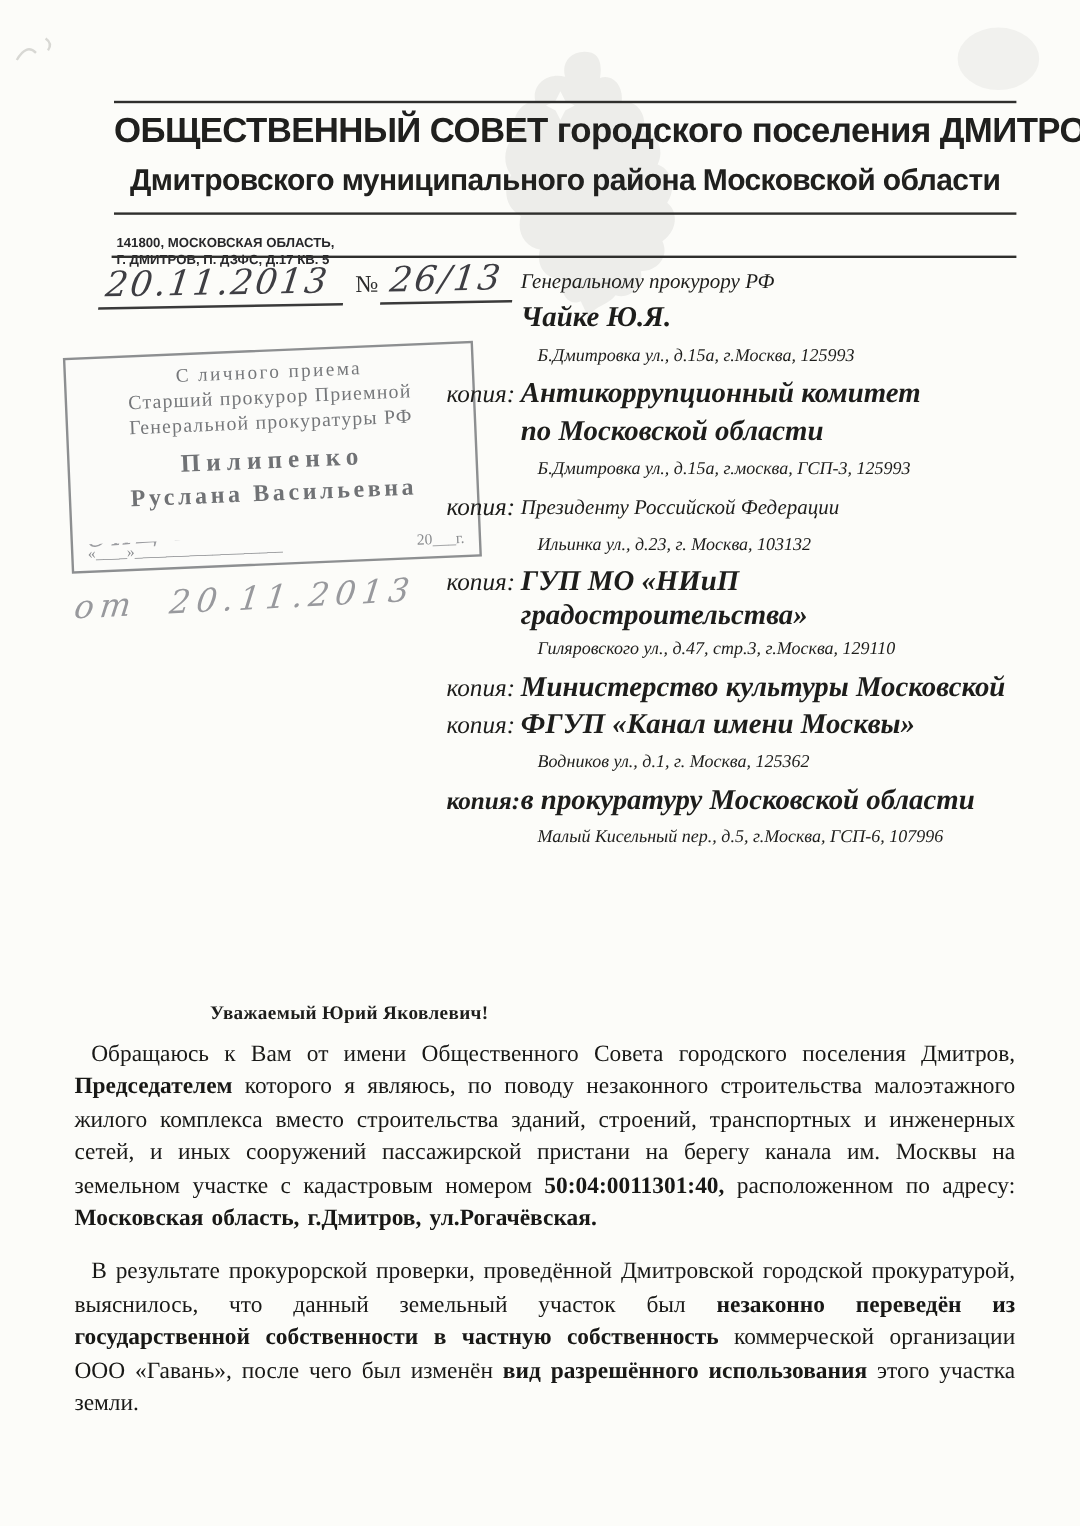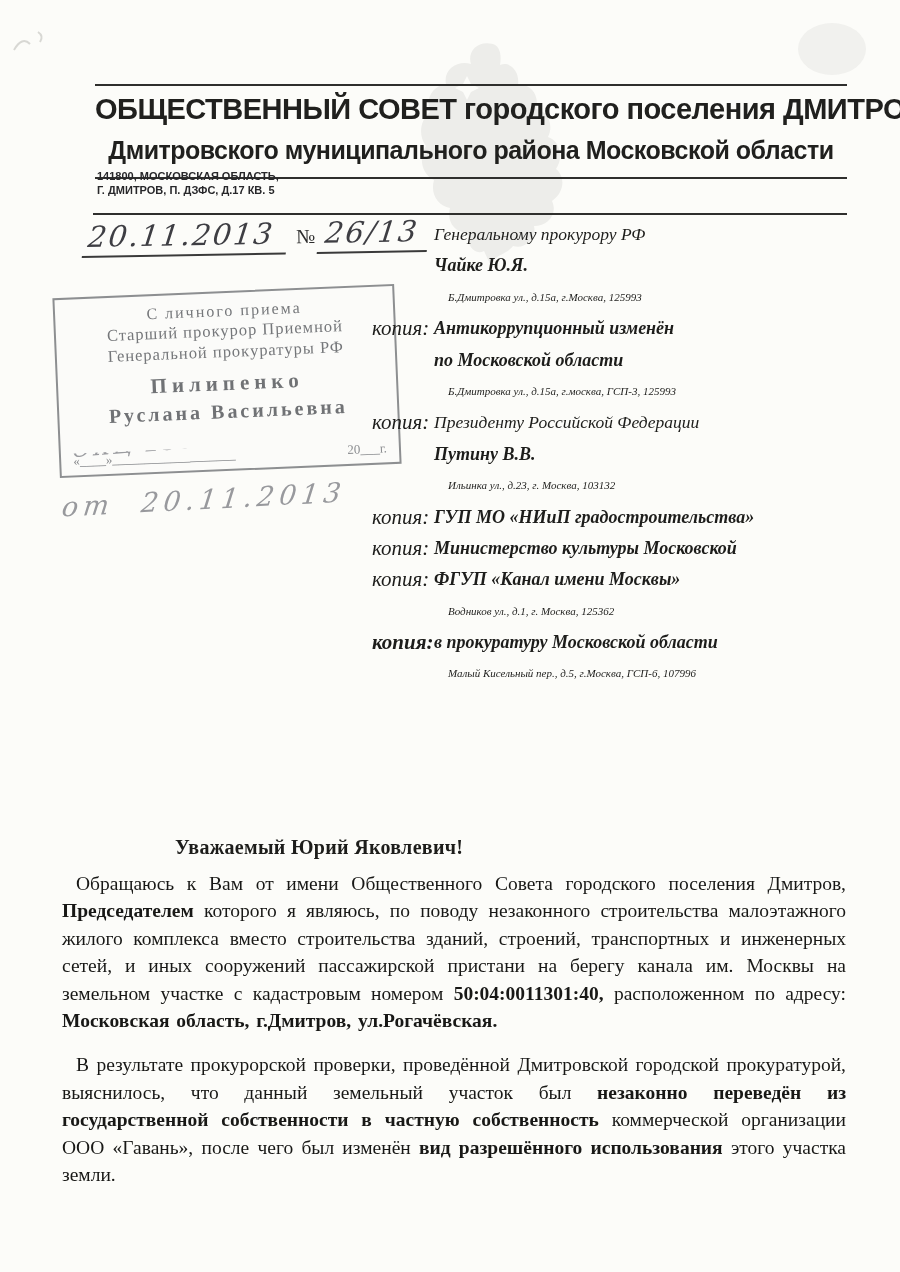--- a/index.html
+++ b/index.html
@@ -16,21 +16,21 @@
 
   .org1, .org2 {
     position:absolute; left:95px; width:752px; text-align:center;
     font-family:"Liberation Sans", sans-serif; font-weight:bold;
     color:#20201e; white-space:nowrap;
   }
   .org1 { top:93px;  font-size:29px; letter-spacing:-0.5px; }
   .org2 { top:136px; font-size:25px; letter-spacing:-0.5px; }
 
   .addr-left, .addr-right {
-    position:absolute; top:169px;
+    position:absolute; top:196px;
     font-family:"Liberation Sans", sans-serif; font-weight:bold;
     font-size:11px; line-height:14px; color:#27272a;
   }
   .addr-left  { left:97px;  text-align:left; }
   .addr-right { right:55px; text-align:right; }
 
   
   .hw {
     font-family:"DejaVu Serif", serif; font-style:italic;
     letter-spacing:2px;
@@ -61,25 +61,25 @@
     position:absolute; left:62px; top:484px; font-size:27px; color:#98999d;
     letter-spacing:5px; word-spacing:14px; transform:rotate(-3deg) skewX(-10deg);
   }
 
   .recipients { position:absolute; left:372px; top:220px; width:486px;font-style:italic; }
   .r-line { position:relative; min-height:31.4px; line-height:28px; }
   .r-prefix { position:absolute; left:0; top:0; font-size:21px; }
   .r-prefix.pb { font-weight:bold; }
   .r-text { display:block; padding-left:62px; }
   .r-line.plain .r-text { font-size:17.5px; }
-  .r-line.bold  .r-text { font-size:18px; font-weight:bold; }
-  .r-line.addr  .r-text { font-size:11px; padding-left:76px; }
+  .r-line.bold  .r-text { font-size:24px; font-weight:bold; }
+  .r-line.addr  .r-text { font-size:15px; padding-left:76px; }
 
   .letter-body { position:absolute; left:62px; top:836px; width:784px; }
-  .greeting { margin-left:113px; font-size:20px; font-weight:bold; letter-spacing:0.3px; }
+  .greeting { margin-left:113px; font-size:16px; font-weight:bold; letter-spacing:0.3px; }
   .para {
     margin:0; text-align:justify; font-size:19.5px; line-height:27.4px;
     text-indent:14px; word-spacing:2px; color:#181816;
   }
   .para:nth-of-type(1) { margin-top:11px; }
   .para + .para { margin-top:17px; }
   .para .b { font-weight:bold; }
 </style>
 </head>
 <body>
@@ -135,41 +135,41 @@
         <span class="r-text">Генеральному прокурору РФ</span>
       </div>
       <div class="r-line bold">
         <span class="r-text">Чайке Ю.Я.</span>
       </div>
       <div class="r-line addr">
         <span class="r-text">Б.Дмитровка ул., д.15а, г.Москва, 125993</span>
       </div>
       <div class="r-line bold">
         <span class="r-prefix">копия:</span>
-        <span class="r-text">Антикоррупционный изменён</span>
+        <span class="r-text">Антикоррупционный комитет</span>
       </div>
       <div class="r-line bold">
         <span class="r-text">по Московской области</span>
       </div>
       <div class="r-line addr">
         <span class="r-text">Б.Дмитровка ул., д.15а, г.москва, ГСП-3, 125993</span>
       </div>
       <div class="r-line plain">
         <span class="r-prefix">копия:</span>
         <span class="r-text">Президенту Российской Федерации</span>
       </div>
-      <div class="r-line bold">
-        <span class="r-text">Путину В.В.</span>
-      </div>
       <div class="r-line addr">
         <span class="r-text">Ильинка ул., д.23, г. Москва, 103132</span>
       </div>
       <div class="r-line bold">
         <span class="r-prefix">копия:</span>
         <span class="r-text">ГУП МО «НИиП градостроительства»</span>
+      </div>
+      <div class="r-line addr">
+        <span class="r-text">Гиляровского ул., д.47, стр.3, г.Москва, 129110</span>
       </div>
       <div class="r-line bold">
         <span class="r-prefix">копия:</span>
         <span class="r-text">Министерство культуры Московской</span>
       </div>
       <div class="r-line bold">
         <span class="r-prefix">копия:</span>
         <span class="r-text">ФГУП «Канал имени Москвы»</span>
       </div>
       <div class="r-line addr">

